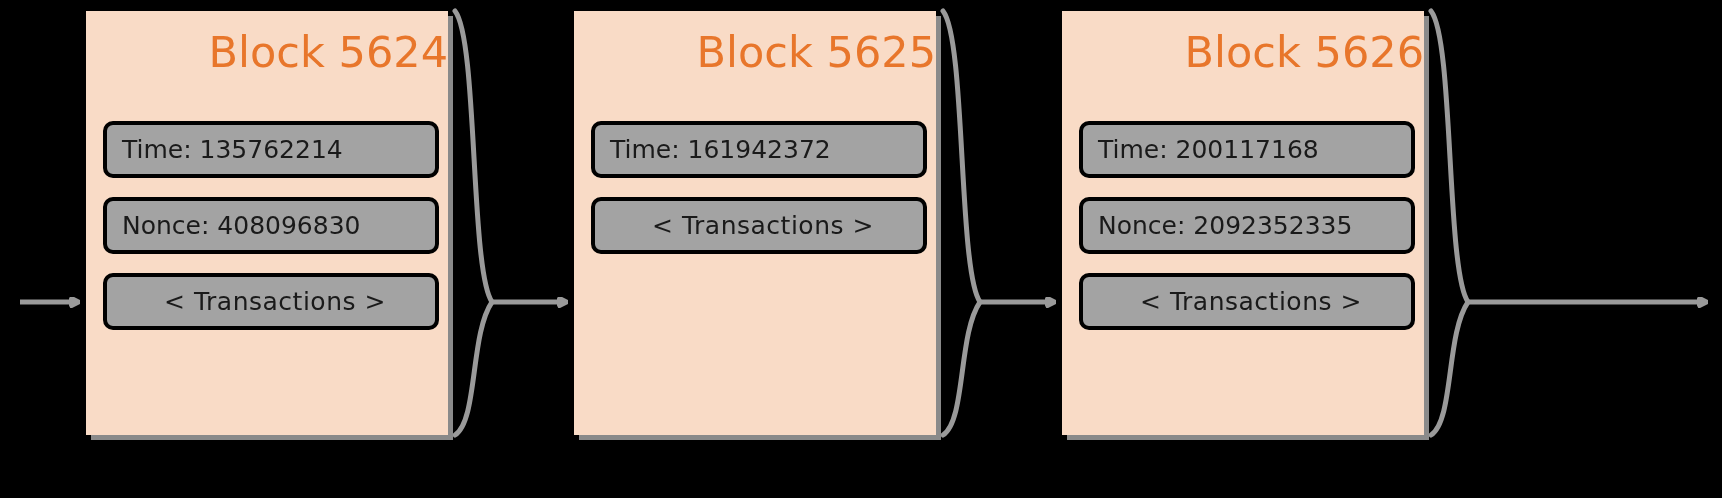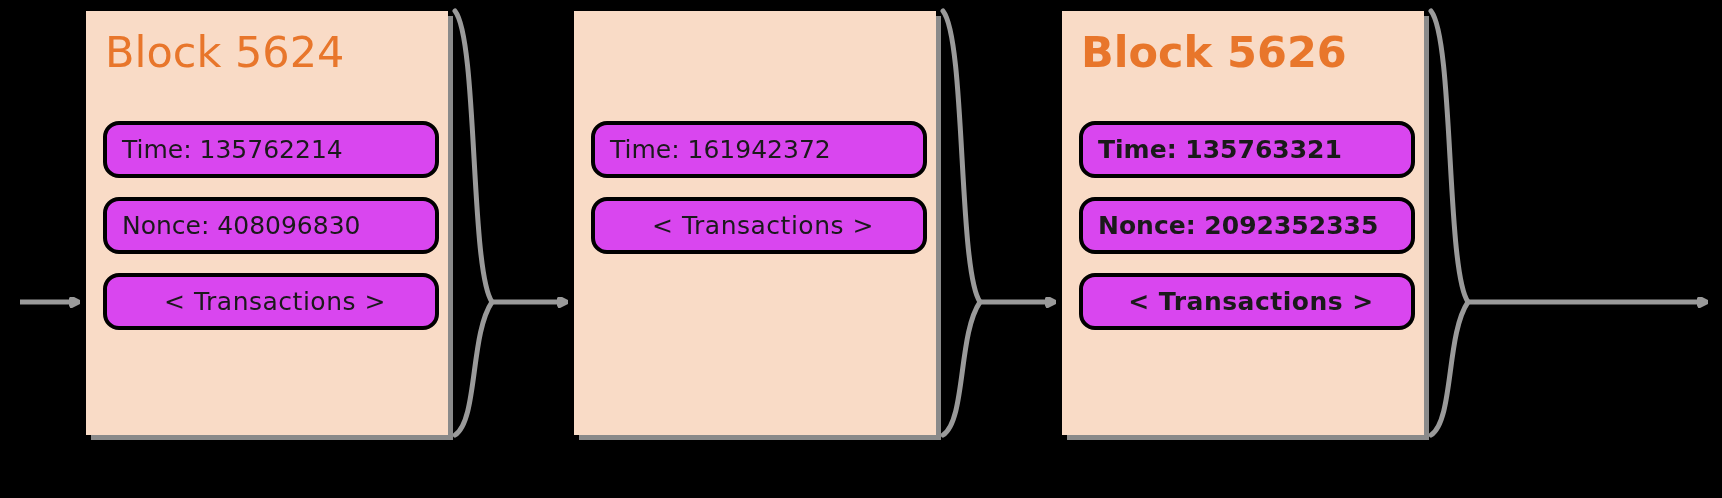--- a/index.html
+++ b/index.html
@@ -12,30 +12,30 @@
   .link-layer{position:absolute;top:0;left:0;width:1722px;height:498px;
               pointer-events:none;}
 
   
   .block{position:absolute;top:11px;width:362px;height:424px;
          background:#F9DBC6;
          box-shadow:5px 5px 0 0 #8a8a8a;
          box-sizing:border-box;}
   .block.b0{left:86px;}
   .block.b1{left:574px;}
-  .block.b2{left:1062px;font-weight:bold;}
+  .block.b2{left:1062px;}
 
   .block-title{color:#E8762B;font-size:43px;line-height:43px;
                padding:20px 0 0 19px;white-space:nowrap;
-               letter-spacing:0px;}
+               letter-spacing:0px;text-align:right;}
 
   .fields{position:absolute;left:17px;top:110px;width:336px;}
 
   .field{box-sizing:border-box;height:57px;margin-bottom:19px;
-         background:#d946ef;border:4px solid #000;border-radius:16px;
+         background:#a3a3a3;border:4px solid #000;border-radius:10px;
          display:flex;align-items:center;
          padding-left:15px;
          font-size:25px;color:#1a1a1a;white-space:nowrap;}
   .field.tx{justify-content:center;padding-left:8px;letter-spacing:.5px;}
   .field:last-child{margin-bottom:0;}
 </style>
 </head>
 <body>
 
 <div id="canvas">
@@ -70,28 +70,29 @@
   <div class="block b0">
     <div class="block-title">Block 5624</div>
     <div class="fields">
       <div class="field">Time: 135762214</div>
       <div class="field">Nonce: 408096830</div>
       <div class="field tx">&lt; Transactions &gt;</div>
     </div>
   </div>
 
   <div class="block b1">
+    <div class="block-title">Block 5625</div>
     <div class="fields">
       <div class="field">Time: 161942372</div>
       <div class="field tx">&lt; Transactions &gt;</div>
     </div>
   </div>
 
   <div class="block b2">
     <div class="block-title">Block 5626</div>
     <div class="fields">
-      <div class="field">Time: 135763321</div>
+      <div class="field">Time: 200117168</div>
       <div class="field">Nonce: 2092352335</div>
       <div class="field tx">&lt; Transactions &gt;</div>
     </div>
   </div>
 
 </div>
 
 </body></html>

